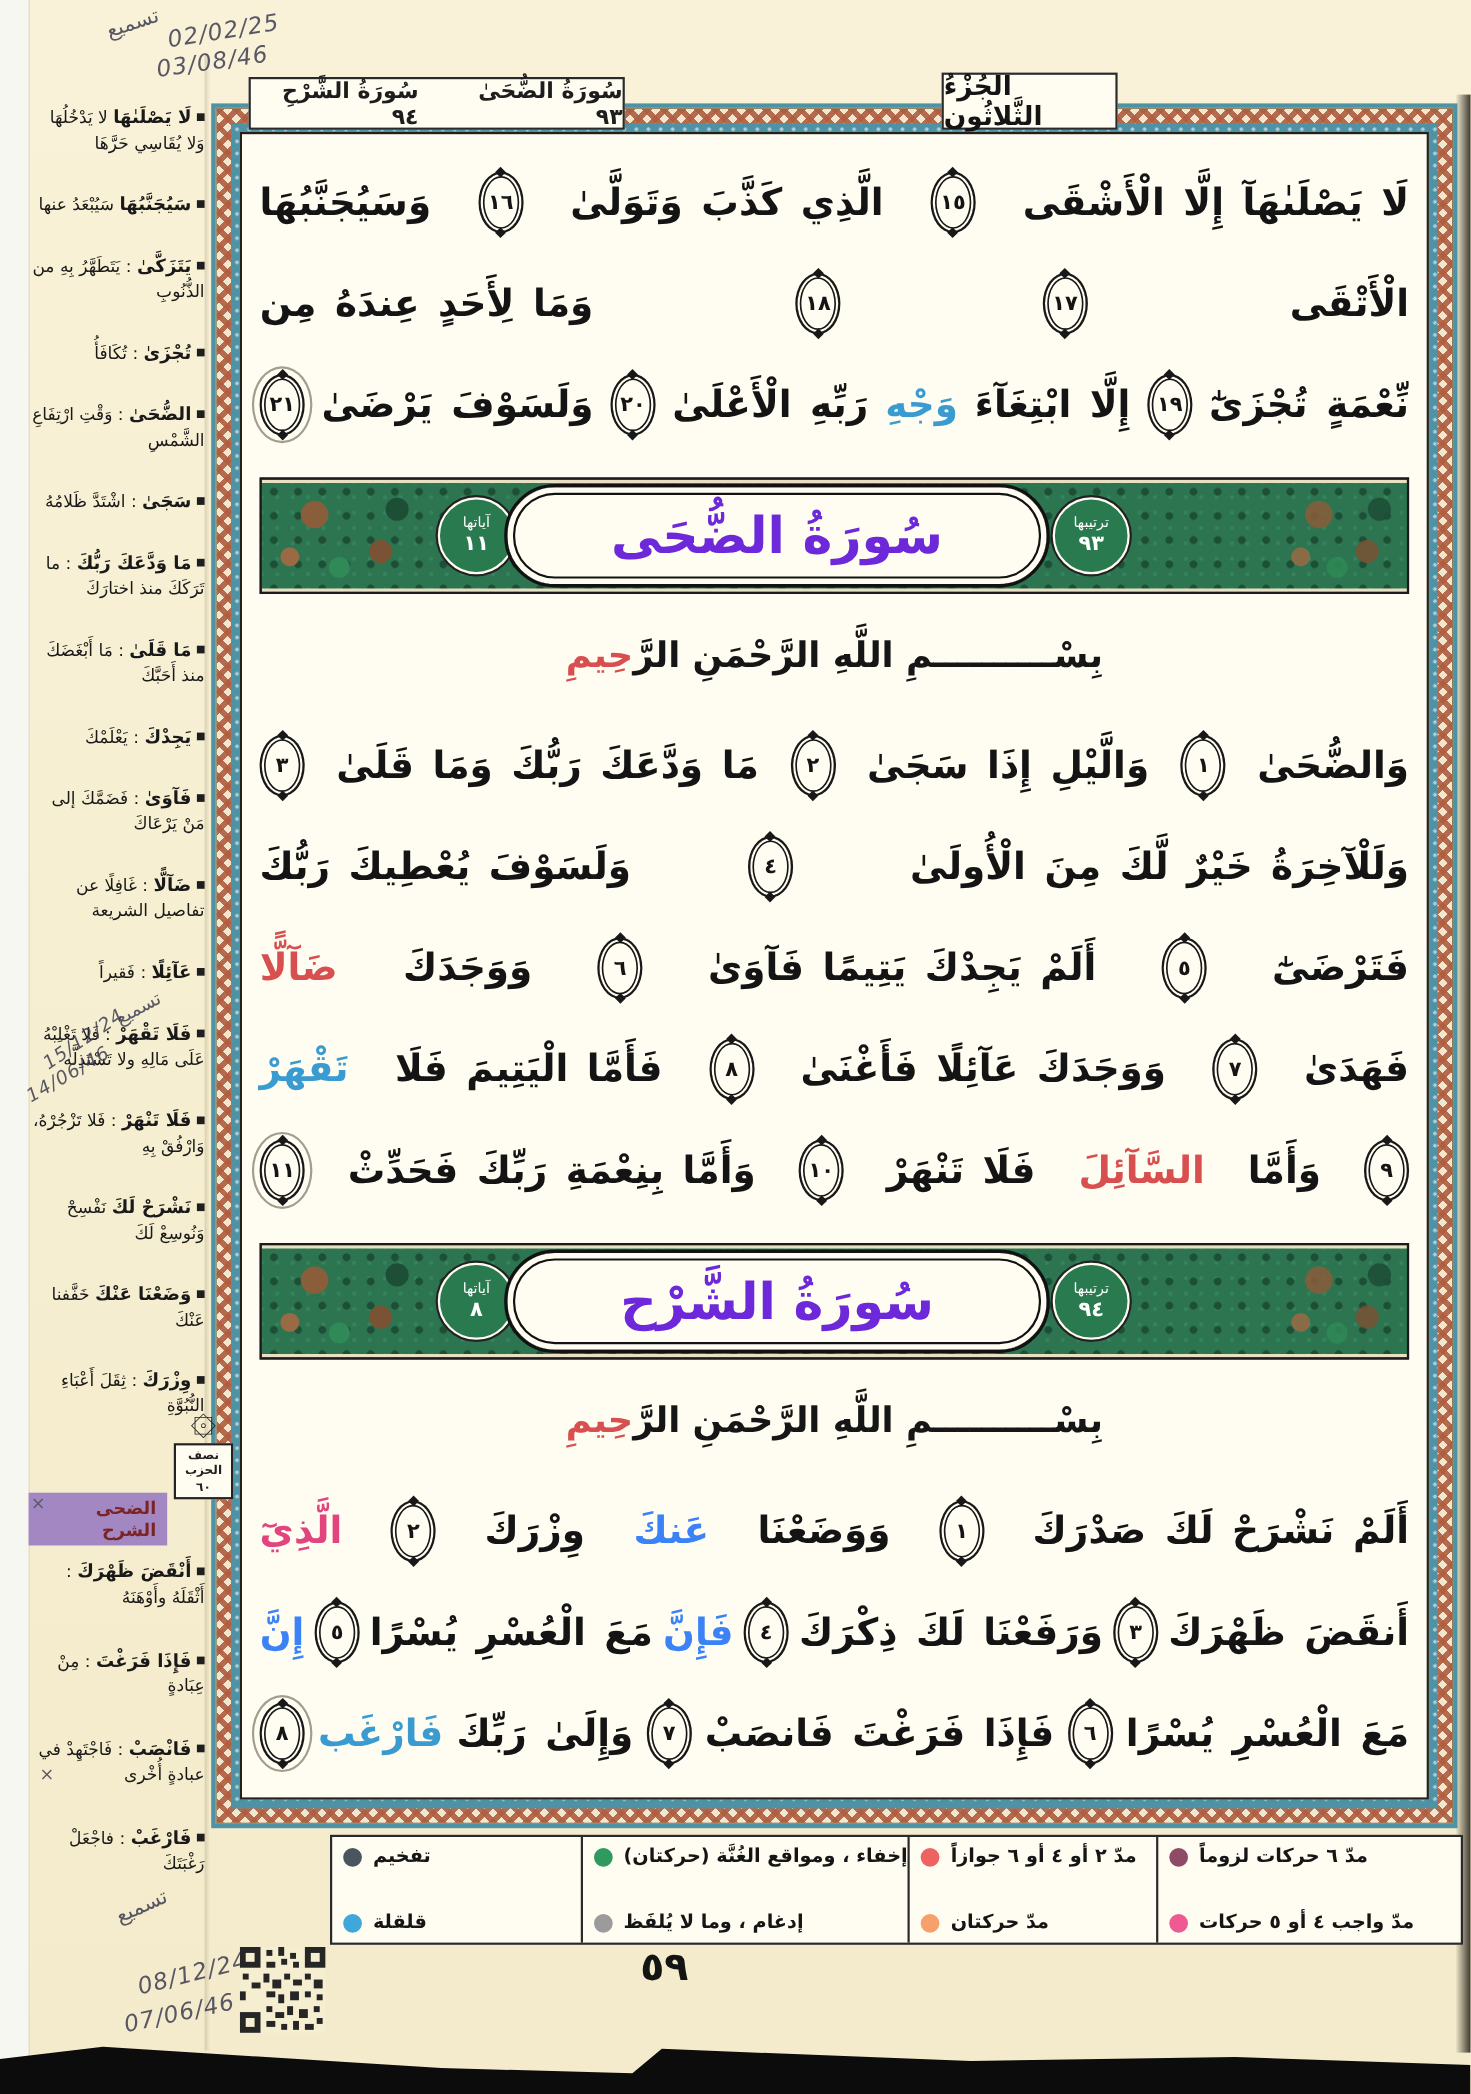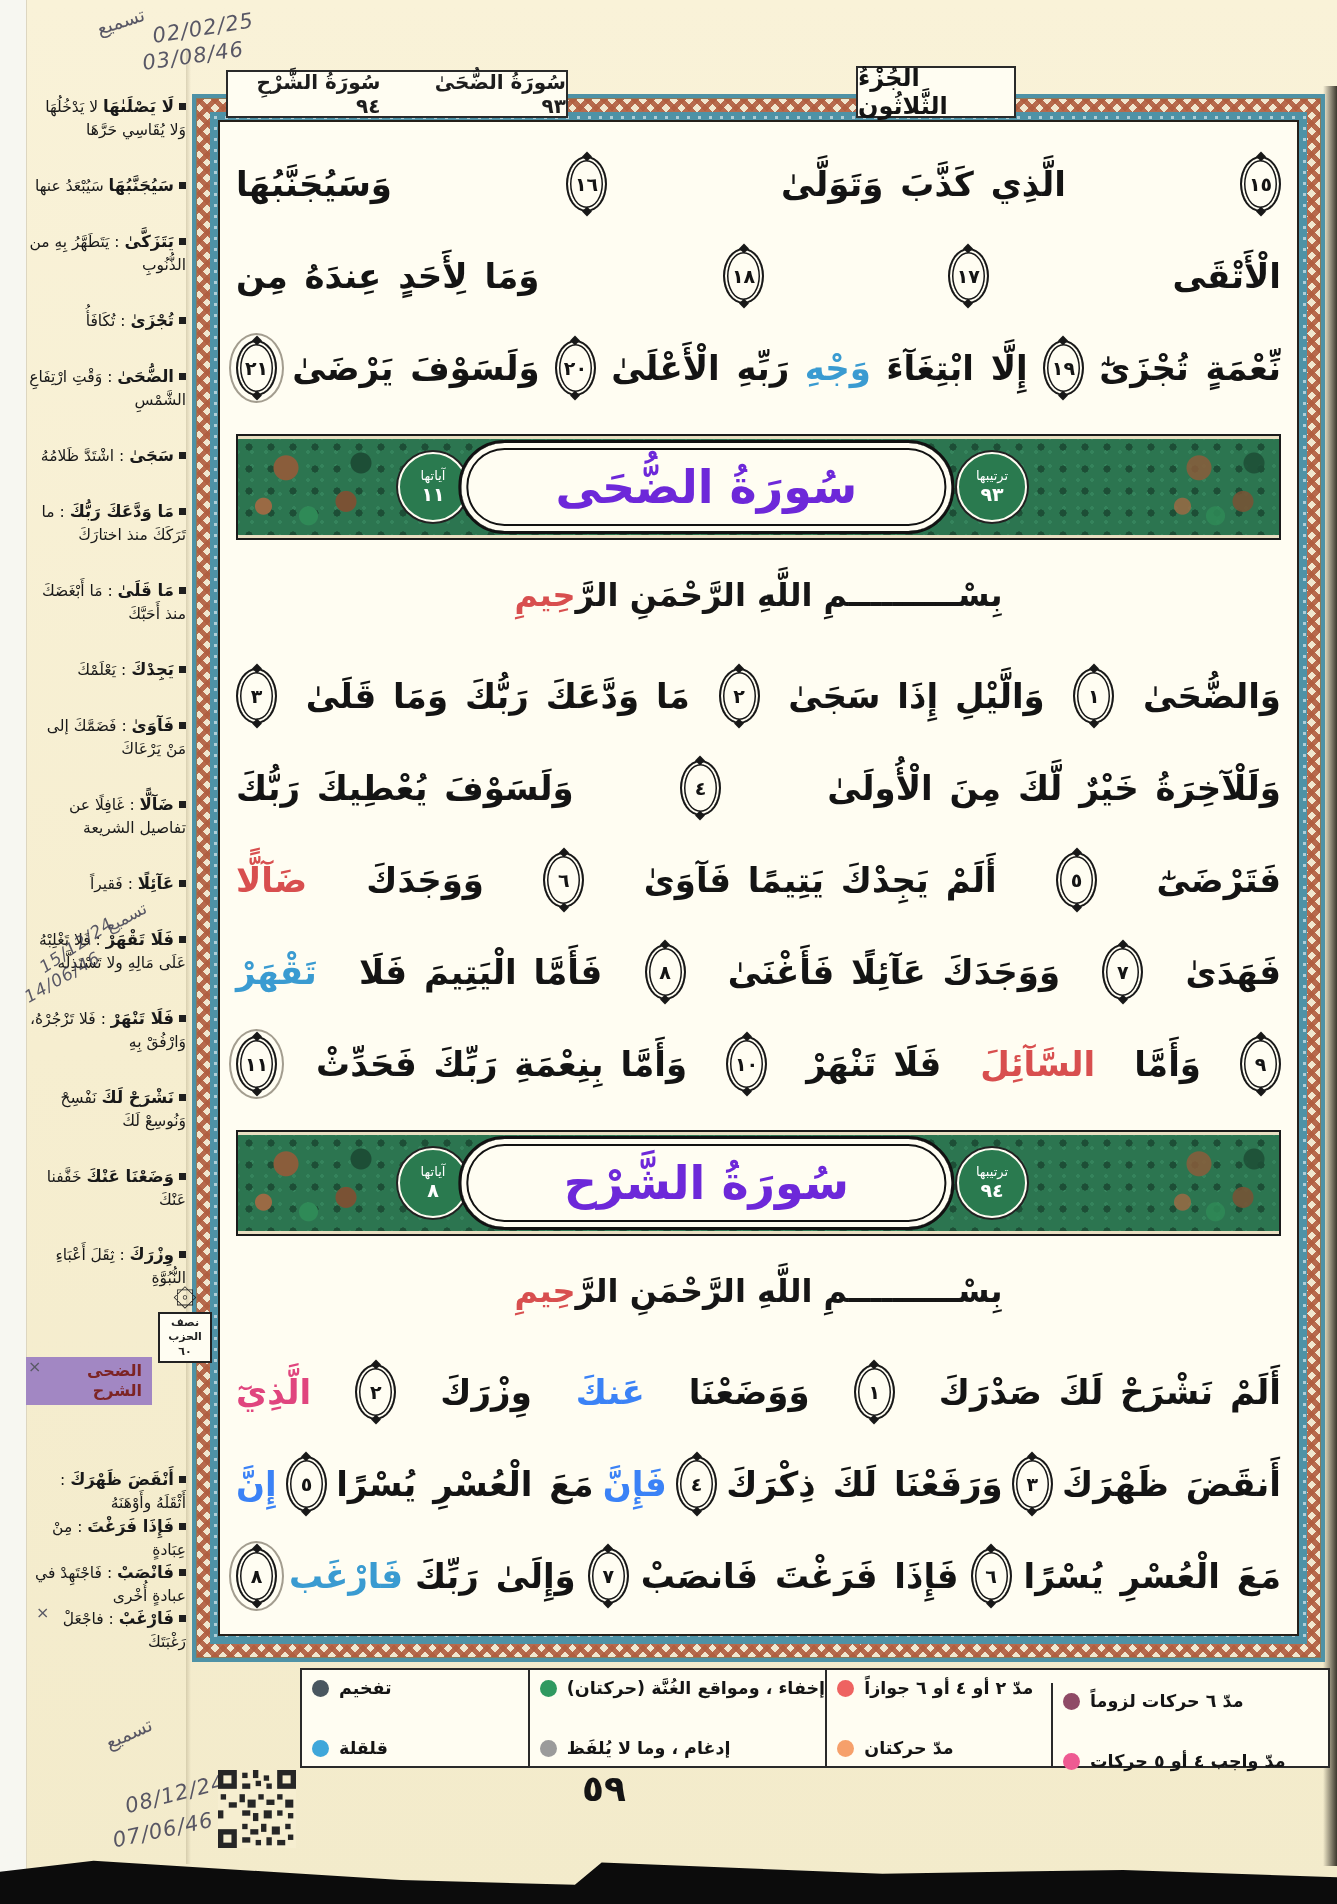--- a/index.html
+++ b/index.html
@@ -83,42 +83,42 @@
   .boval{position:absolute;top:50%;transform:translateY(-50%);width:66px;height:66px;border-radius:50%;
      background:#2a7a4f;border:2px solid #fffdf2;box-shadow:0 0 0 2px #222;color:#fff;
      display:flex;flex-direction:column;align-items:center;justify-content:center;line-height:1.15;}
   .boval .lbl{font-size:13px;} .boval .num{font-size:19px;font-weight:bold;}
   .ov-ayat{left:160px;} .ov-order{right:252px;}
 
   
   .margin-col{position:absolute;left:26px;top:95px;width:162px;height:1610px;z-index:3;}
   .mhost{position:absolute;left:0;width:100%;display:flex;flex-direction:column;justify-content:space-between;}
   #mhost-top{top:0;height:1195px;}
-  #mhost-bottom{top:1322px;height:288px;justify-content:center;}
+  #mhost-bottom{top:1322px;height:288px;}
   .entry{direction:rtl;text-align:right;font-size:15.5px;line-height:1.45;color:#191919;padding-right:2px;}
   .entry .bullet{display:inline-block;width:7px;height:7px;background:#1e1e1e;margin-left:5px;vertical-align:2px;}
   .entry .term{font-weight:bold;font-size:16.5px;}
   .entry .def{font-weight:normal;}
 
   .duha-sharh-tab{position:absolute;left:0;top:1262px;width:126px;height:48px;background:#a287c3;
      display:flex;flex-direction:column;align-items:flex-end;justify-content:center;
      padding:2px 10px 2px 2px;box-sizing:border-box;color:#7c2424;font-weight:bold;font-size:16px;line-height:1.25;}
   .hizb-marker{position:absolute;left:122px;top:1175px;width:74px;text-align:center;z-index:4;}
   .hizb-orn{font-size:40px;color:#222;line-height:1;}
   .hizb-box{margin:2px auto 16px;width:46px;border:2px solid #222;background:#fffdf2;font-size:11px;
      font-weight:bold;color:#222;line-height:1.3;padding:2px 2px;}
   .hw-x{position:absolute;font-size:16px;color:#5a5a66;}
 
   
   .legend{position:absolute;left:300px;top:1668px;width:1030px;height:100px;background:#fffdf2;
      border:2px solid #2a2a2a;box-sizing:border-box;display:flex;direction:rtl;z-index:4;}
   .lcol{box-sizing:border-box;padding:8px 10px;display:flex;flex-direction:column;justify-content:space-around;
      border-left:2px solid #2a2a2a;gap:40px;}
   .lcol:last-child{border-left:none;}
-  .lc0{width:27%;margin-top:13px;} .lc1{width:22%;} .lc2{width:29%;} .lc3{width:22%;}
+  .lc0{width:27%;} .lc1{width:22%;} .lc2{width:29%;} .lc3{width:22%;}
   .litem{display:flex;direction:ltr;align-items:center;gap:10px;font-size:17.5px;font-weight:bold;color:#151515;}
   .dot{width:17px;height:17px;border-radius:50%;flex:0 0 auto;}
   .llabel{direction:rtl;white-space:nowrap;}
 
   .page-number{position:absolute;left:582px;top:1768px;font-size:36px;font-weight:bold;color:#141414;z-index:4;}
   .qr{position:absolute;left:218px;top:1766px;width:78px;height:86px;z-index:4;}
 </style>
 </head>
 <body>
 
@@ -140,20 +140,21 @@
   </div>
 
   <div class="frame">
     <div class="band1">
       <div class="band2">
         <div class="panel-border">
           <div class="panel">
 
             <div class="vblock">
               <div class="qline">
+                  <span class="w">لَا يَصْلَىٰهَآ إِلَّا الْأَشْقَى</span>
                   <span class="ayah">١٥</span>
                   <span class="w">الَّذِي كَذَّبَ وَتَوَلَّىٰ</span>
                   <span class="ayah">١٦</span>
                   <span class="w">وَسَيُجَنَّبُهَا</span>
                 </div>
               <div class="qline">
                   <span class="w">الْأَتْقَى</span>
                   <span class="ayah">١٧</span>
                   <span class="ayah">١٨</span>
                   <span class="w">وَمَا لِأَحَدٍ عِندَهُ مِن</span>

